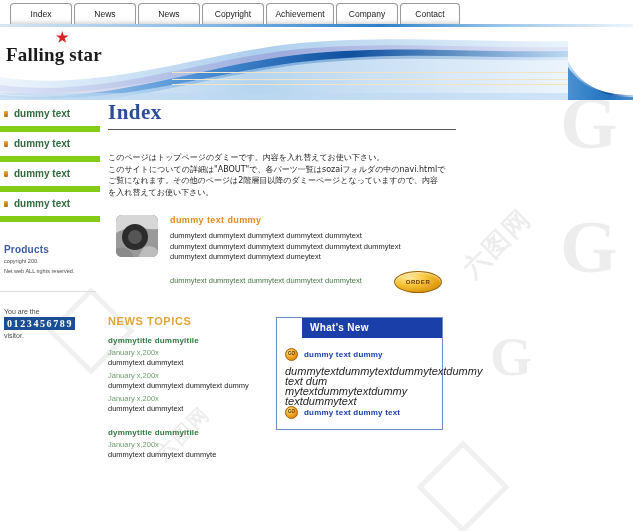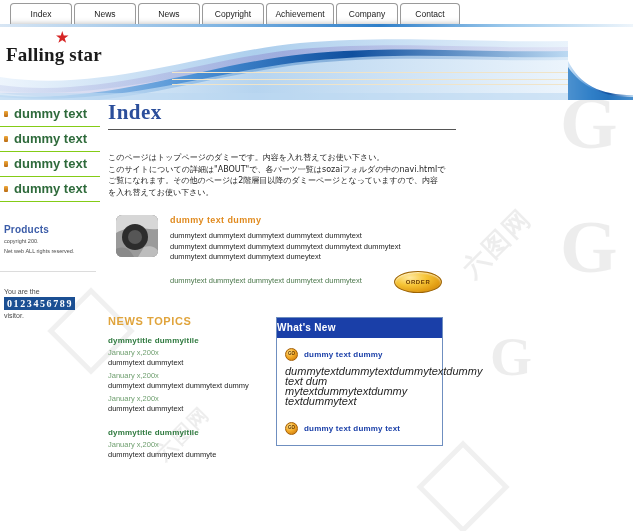--- a/index.html
+++ b/index.html
@@ -39,22 +39,22 @@
   .logo{position:absolute;left:6px;top:17px;font-family:"Liberation Serif","DejaVu Serif",serif;
     font-size:19px;font-weight:bold;color:#1b1b1b;letter-spacing:.2px;}
   .logo .star{position:absolute;left:50px;top:-13px;color:#d62525;font-size:14px;line-height:1;}
   .hdr-line{position:absolute;height:1px;background:#f0e4c8;}
 
   
   .sidebar{position:absolute;left:0;top:102px;width:100px;}
   .content{position:absolute;left:108px;top:100px;width:450px;}
 
   
-  .side-item{position:relative;height:24px;line-height:24px;border-bottom:1px solid #84cc16;
-    padding-left:14px;font-size:13px;font-weight:bold;color:#2f6b3c;cursor:pointer;}
+  .side-item{position:relative;height:24px;line-height:24px;border-bottom:6px solid #84cc16;
+    padding-left:14px;font-size:10px;font-weight:bold;color:#2f6b3c;cursor:pointer;}
   .side-item .bullet{position:absolute;left:4px;top:9px;width:4px;height:6px;
     background:linear-gradient(180deg,#f0a93a,#b96a12);border-radius:1px;}
 
   .side-block{margin-top:22px;padding-left:4px;}
   .side-h{font-size:10px;font-weight:bold;color:#3b5ca8;
     font-family:"Liberation Sans",sans-serif;letter-spacing:.2px;}
   .side-small{font-size:5.5px;color:#4a4a4a;line-height:8px;margin-top:2px;
     transform:scaleY(1.05);transform-origin:left top;}
   .side-sep{margin-top:16px;border-top:1px solid #dcdcdc;width:96px;}
 
@@ -93,21 +93,21 @@
   .news{position:absolute;left:0;top:0;width:160px;}
   .news-h{font-size:11px;font-weight:bold;color:#e0a43c;letter-spacing:.6px;
     font-family:"Liberation Sans",sans-serif;}
   .news-group{margin-top:9px;}
   .news-title{font-size:8px;font-weight:bold;color:#2f7a3f;letter-spacing:.2px;}
   .news-date{font-size:7.5px;color:#6f9f6f;margin-top:3px;}
   .news-text{font-size:7.5px;color:#262626;line-height:10px;margin-top:1px;}
 
   .whatsnew{position:absolute;left:168px;top:2px;width:165px;border:1px solid #6f8fc0;background:#fff;}
   .wn-head{height:20px;line-height:20px;background:#1a3fa8;color:#fff;font-size:10px;font-weight:bold;
-    padding-left:0;font-family:"Liberation Sans",sans-serif;letter-spacing:.3px;}
+    padding-left:8px;font-family:"Liberation Sans",sans-serif;letter-spacing:.3px;margin-left:25px;}
   .wn-body{padding:8px 8px 10px 8px;}
   .wn-item{margin-top:4px;}
   .wn-item:first-child{margin-top:2px;}
   .wn-row{display:flex;align-items:center;}
   .go-badge{width:11px;height:11px;border-radius:50%;flex:0 0 11px;
     background:radial-gradient(circle at 34% 30%,#ffe08a 0%,#f4ab27 45%,#c4700a 100%);
     border:1px solid #a55f06;display:flex;align-items:center;justify-content:center;cursor:pointer;}
   .go-badge span{font-size:4.5px;font-weight:bold;color:#5d3402;line-height:1;}
   .wn-title{margin-left:6px;font-size:8px;font-weight:bold;color:#1a3fa8;letter-spacing:.2px;}
   .wn-text{margin-top:5px;font-size:11px;line-height:10px;color:#1f1f1f;font-style:italic;}
@@ -294,21 +294,21 @@
               </div>
               <div class="wn-title">dummy text dummy</div>
             </div>
             <div class="wn-text">
               <div>dummytextdummytextdummytextdummy</div>
               <div>text dum mytextdummytextdummy</div>
               <div>textdummytext</div>
             </div>
           </div>
 
-          <div class="wn-item" style="margin-top:16px;">
+          <div class="wn-item" style="margin-top:0;">
             <div class="wn-row">
               <div class="go-badge">
                 <span>GO</span>
               </div>
               <div class="wn-title">dummy text dummy text</div>
             </div>
           </div>
 
         </div>
       </div>

